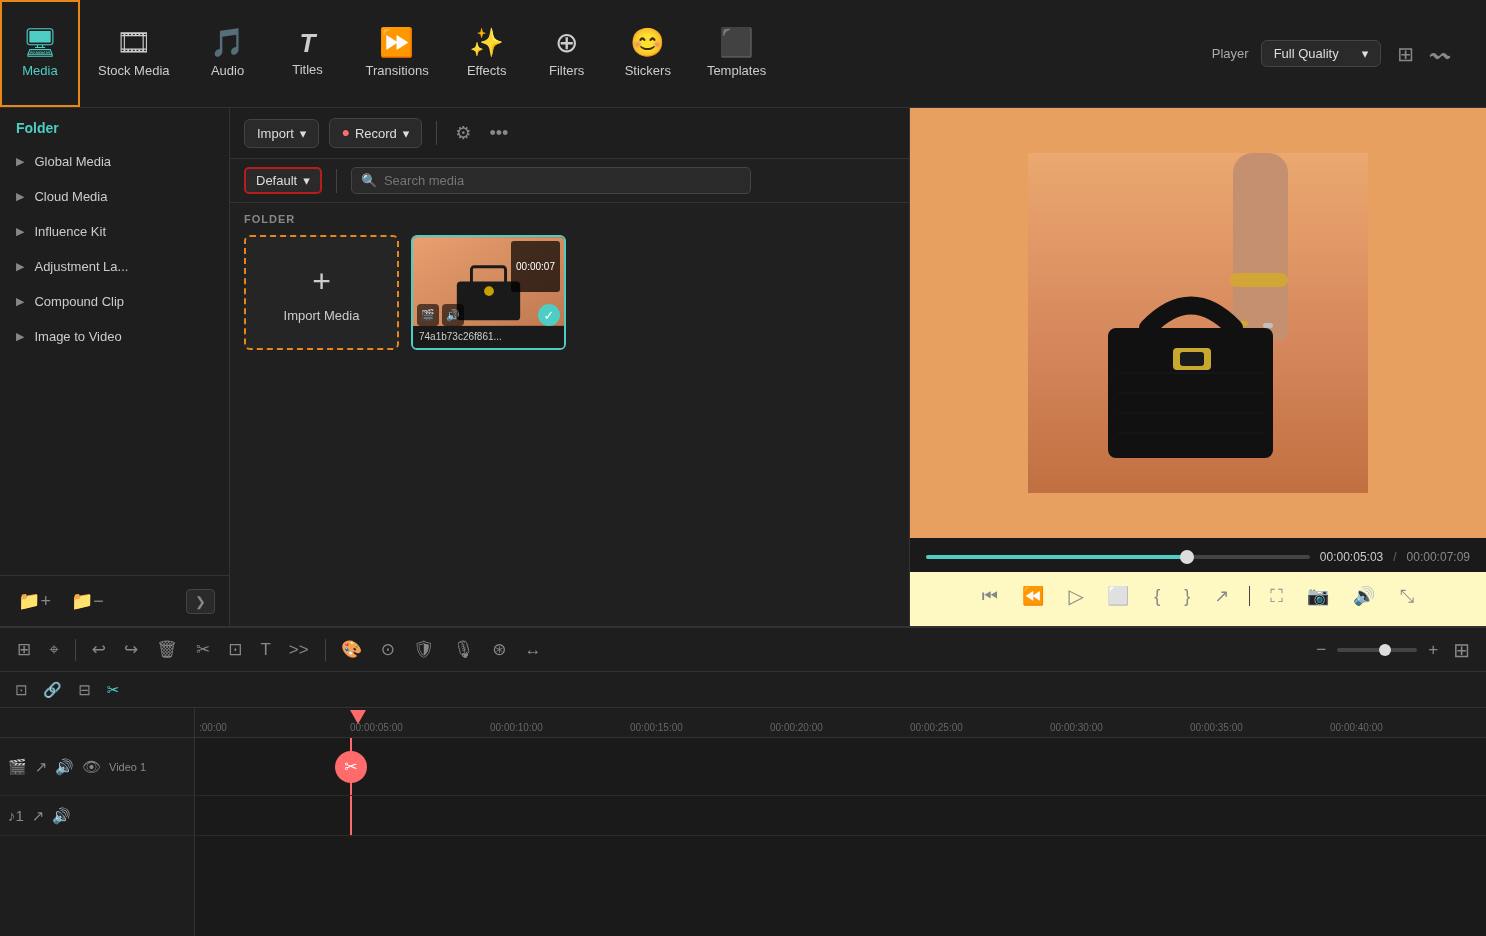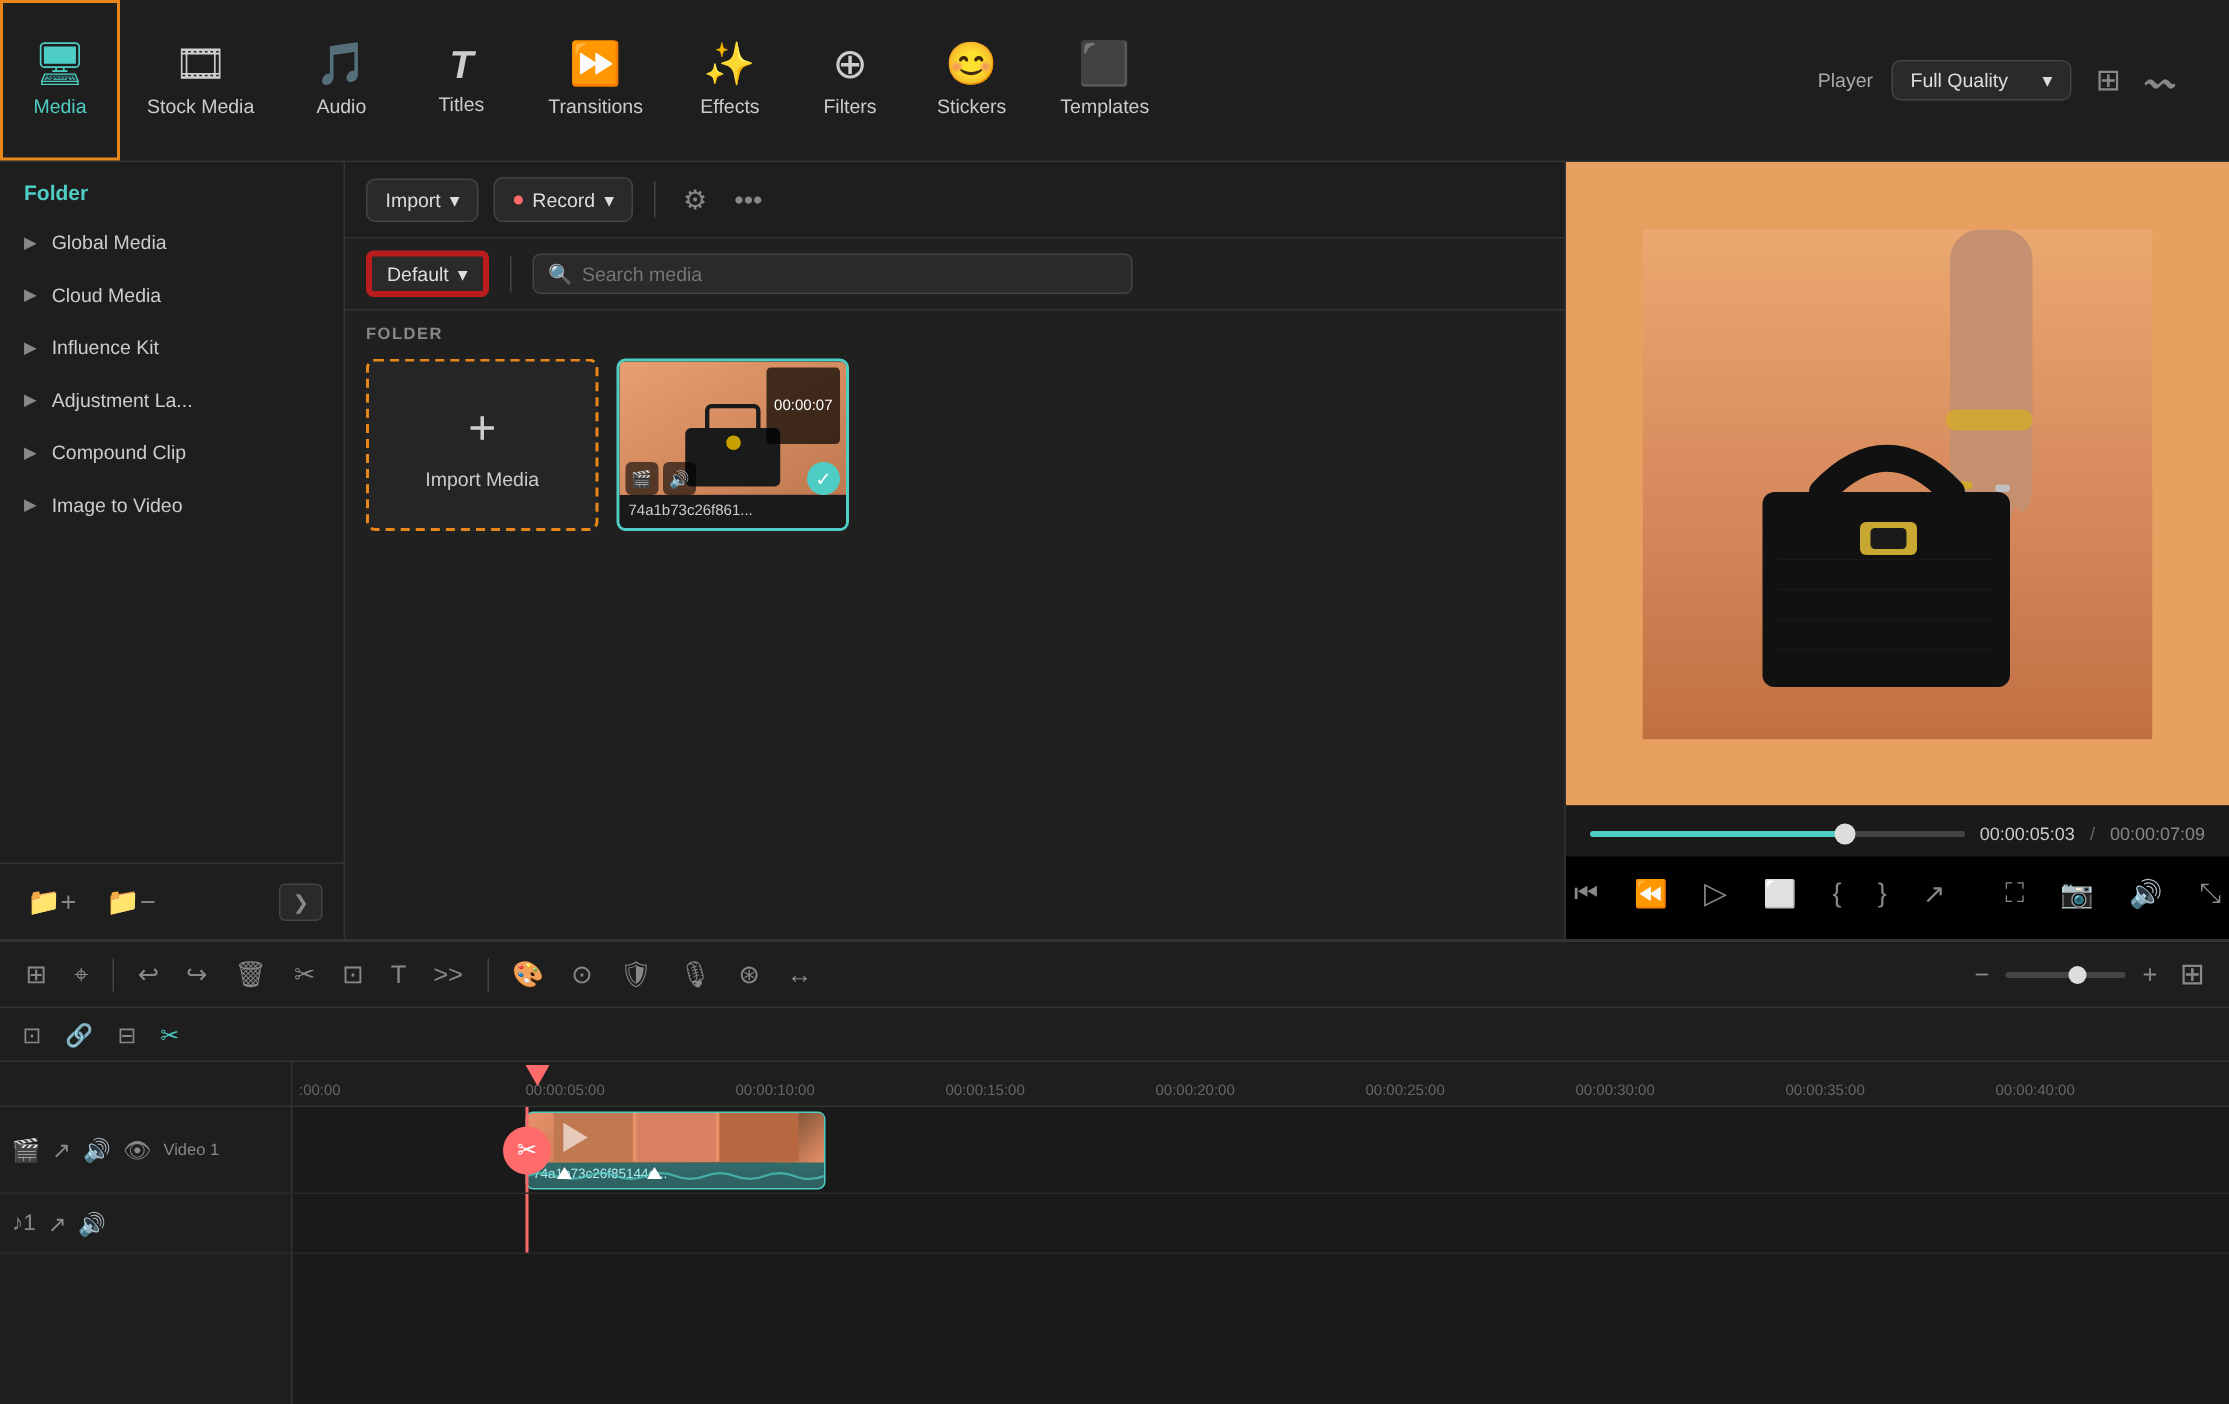--- a/index.html
+++ b/index.html
@@ -176,21 +176,21 @@
 
     .center-subbar {
       display: flex;
       align-items: center;
       padding: 8px 14px;
       gap: 10px;
       border-bottom: 1px solid #333;
     }
     .default-select {
       background: #2a2a2a;
-      border: 4px solid #b91c1c;
+      border: 2px solid #b91c1c;
       color: #ddd;
       padding: 4px 10px;
       border-radius: 5px;
       font-size: 13px;
       cursor: pointer;
       display: flex;
       align-items: center;
       gap: 6px;
     }
     .search-box {
@@ -311,22 +311,22 @@
       border-radius: 4px;
       display: flex;
       align-items: center;
       justify-content: center;
       font-size: 11px;
       color: #ddd;
     }
 
     
     .right-panel {
-      width: 442px;
-      background: #000000;
+      width: 576px;
+      background: #fef9c3;
       display: flex;
       flex-direction: column;
       flex-shrink: 0;
     }
     .player-viewport {
       flex: 1;
       background: #111;
       display: flex;
       align-items: center;
       justify-content: center;
@@ -904,40 +904,20 @@
       </div>
 
       <div class="track-content-area">
 
         <div class="video-track">
 
           <div class="playhead">
             <div class="playhead-scissors">✂</div>
           </div>
 
-          <div class="video-clip">
-            <div class="clip-thumb-strip">
-              <svg width="100%" height="100%" viewBox="0 0 200 40" xmlns="http://www.w3.org/2000/svg">
-                <rect width="200" height="40" fill="#e8926a"></rect>
-                <rect x="0" y="0" width="65" height="40" fill="#c07850"></rect>
-                <rect x="68" y="0" width="65" height="40" fill="#d88060"></rect>
-                <rect x="136" y="0" width="65" height="40" fill="#b86840"></rect>
-
-                <polygon points="8,8 8,32 28,20" fill="rgba(255,255,255,0.6)"></polygon>
-              </svg>
-            </div>
-            <div class="clip-label">74a1b73c26f85144e...</div>
-
-            <svg style="position:absolute;bottom:2px;left:0;right:0;" width="100%" height="12" viewBox="0 0 200 12" xmlns="http://www.w3.org/2000/svg">
-              <path d="M0,6 Q10,2 20,6 Q30,10 40,6 Q50,2 60,6 Q70,10 80,6 Q90,2 100,6 Q110,10 120,6 Q130,2 140,6 Q150,10 160,6 Q170,2 180,6 Q190,10 200,6" stroke="#4ecdc4" stroke-width="1.5" fill="none" opacity="0.7"></path>
-            </svg>
-
-            <div style="position:absolute;bottom:6px;left:20px;width:0;height:0;border-left:5px solid transparent;border-right:5px solid transparent;border-bottom:8px solid #fff;"></div>
-            <div style="position:absolute;bottom:6px;left:80px;width:0;height:0;border-left:5px solid transparent;border-right:5px solid transparent;border-bottom:8px solid #fff;"></div>
-          </div>
         </div>
 
         <div class="audio-track">
 
           <div style="position:absolute;left:155px;top:0;width:2px;background:#ff6b6b;height:100%;z-index:10;"></div>
         </div>
       </div>
     </div>
   </div>
 </div>

